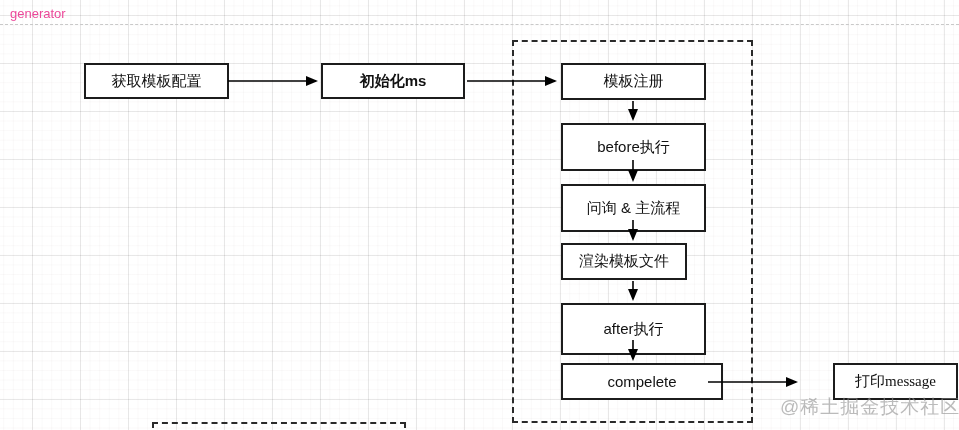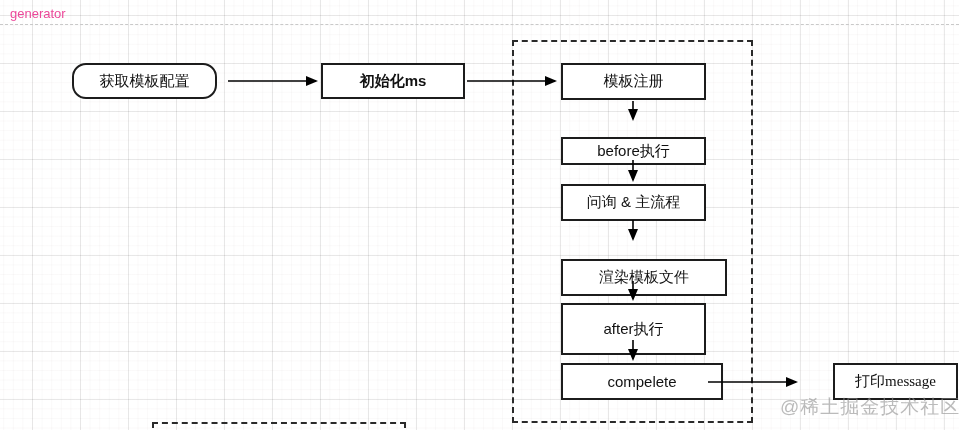--- a/index.html
+++ b/index.html
@@ -26,26 +26,26 @@
   }
   .node {
     position:absolute;
     background:#ffffff;
     border:2px solid #1c1c1c;
     display:flex; align-items:center; justify-content:center;
     font-size:15px; color:#111;
     z-index:3;
     white-space:nowrap;
   }
-  .n0 { left:72px;  top:63px;  width:145px; height:36px;border-radius:14px; }
+  .n0 { left:84px;  top:63px;  width:145px; height:36px; }
   .n1 { left:321px; top:63px;  width:144px; height:36px;font-weight:bold; }
   .n2 { left:561px; top:63px;  width:145px; height:37px; }
-  .n3 { left:561px; top:137px; width:145px; height:28px; }
-  .n4 { left:561px; top:184px; width:145px; height:37px; }
-  .n5 { left:561px; top:243px; width:166px; height:37px;margin-top:16px; }
+  .n3 { left:561px; top:123px; width:145px; height:48px; }
+  .n4 { left:561px; top:184px; width:145px; height:48px; }
+  .n5 { left:561px; top:243px; width:126px; height:37px; }
   .n6 { left:561px; top:303px; width:145px; height:52px; }
   .n7 { left:561px; top:363px; width:162px; height:37px; }
   .n8 { left:833px; top:363px; width:125px; height:37px;font-family:Liberation Serif, serif; }
   .group-container {
     position:absolute; left:512px; top:40px; width:241px; height:383px;
     border:2px dashed #2a2a2a; background:transparent; z-index:2;
   }
   .group-container-partial {
     position:absolute; left:152px; top:422px; width:254px; height:30px;
     border:2px dashed #2a2a2a; background:transparent; z-index:2;

